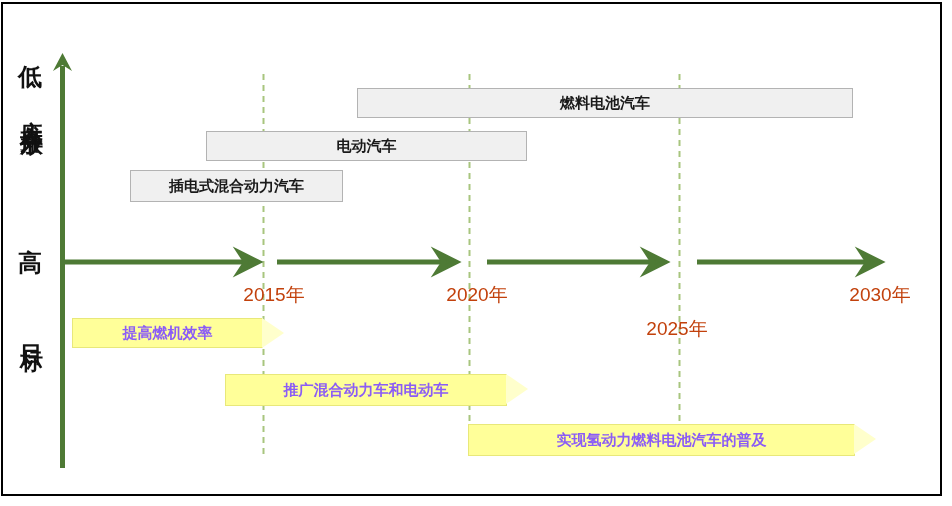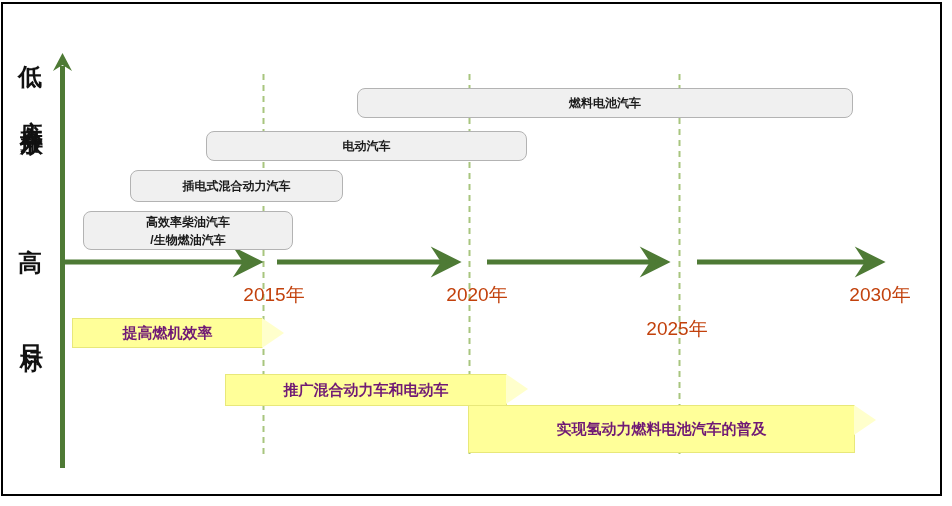--- a/index.html
+++ b/index.html
@@ -33,27 +33,27 @@
     text-orientation: upright;
     letter-spacing: 4px;
     font-size: 23px;
   }
 
   
   .tech-box {
     position: absolute;
     background: #f0f0f0;
     border: 1.5px solid #b3b3b3;
-    border-radius: 8px;
+    border-radius: 0;
     box-sizing: border-box;
     display: flex;
     flex-direction: column;
     align-items: center;
     justify-content: center;
-    font-size: 12px;
+    font-size: 15px;
     font-weight: 600;
     color: #1a1a1a;
     line-height: 18px;
     text-align: center;
   }
 
   
   .year-label {
     position: absolute;
     top: 282px;
@@ -67,21 +67,21 @@
   .banner {
     position: absolute;
     background: #ffff99;
     border: 1px solid #e8e87a;
     box-sizing: border-box;
     display: flex;
     align-items: center;
     justify-content: center;
     font-size: 15px;
     font-weight: 600;
-    color: #701a75;
+    color: #8b5cf6;
     white-space: nowrap;
   }
   .banner .tip {
     position: absolute;
     left: 100%;
     top: -1px;
     width: 0; height: 0;
     border-top: 15px solid transparent;
     border-bottom: 15px solid transparent;
     border-left: 22px solid #ffffcc;
@@ -130,36 +130,32 @@
 
   <div class="tech-box" style="left:357px; top:88px;  width:496px; height:30px;">
     <span>燃料电池汽车</span>
   </div>
   <div class="tech-box" style="left:130px; top:170px; width:213px; height:32px;">
     <span>插电式混合动力汽车</span>
   </div>
   <div class="tech-box" style="left:206px; top:131px; width:321px; height:30px;">
     <span>电动汽车</span>
   </div>
-  <div class="tech-box" style="left:83px;  top:211px; width:210px; height:39px;">
-    <span>高效率柴油汽车</span>
-    <span>/生物燃油汽车</span>
-  </div>
 
   <div class="year-label" style="left:274px;">2015年</div>
   <div class="year-label" style="left:477px;">2020年</div>
   <div class="year-label" style="left:677px;margin-top:34px;">2025年</div>
   <div class="year-label" style="left:880px;">2030年</div>
 
   <div class="banner b1" style="left:72px;  top:318px; width:191px; height:30px;">
     <span>提高燃机效率</span>
     <span class="tip"></span>
   </div>
   <div class="banner b2" style="left:225px; top:374px; width:282px; height:32px;">
     <span>推广混合动力车和电动车</span>
     <span class="tip"></span>
   </div>
-  <div class="banner b3" style="left:468px; top:405px; width:387px; height:48px;">
+  <div class="banner b3" style="left:468px; top:424px; width:387px; height:32px;">
     <span>实现氢动力燃料电池汽车的普及</span>
     <span class="tip"></span>
   </div>
 
 </div>
 
 </body></html>

